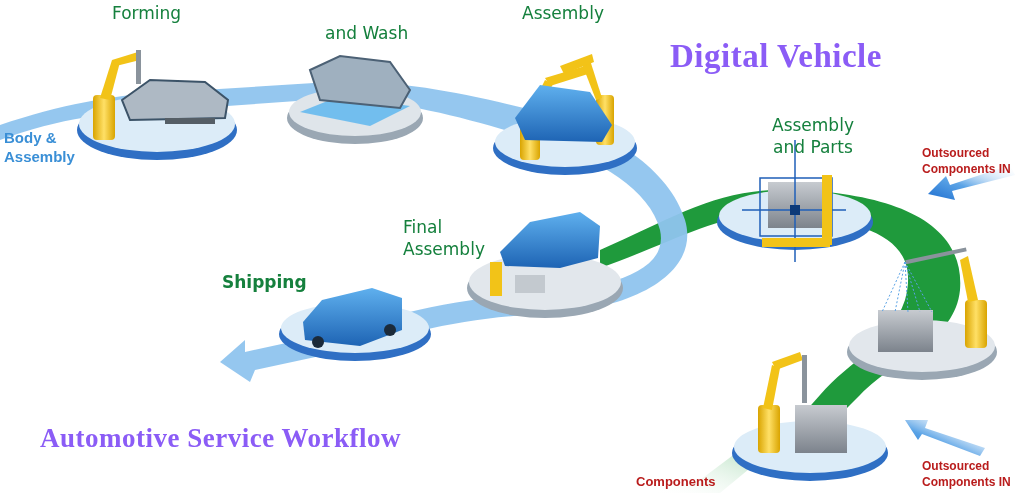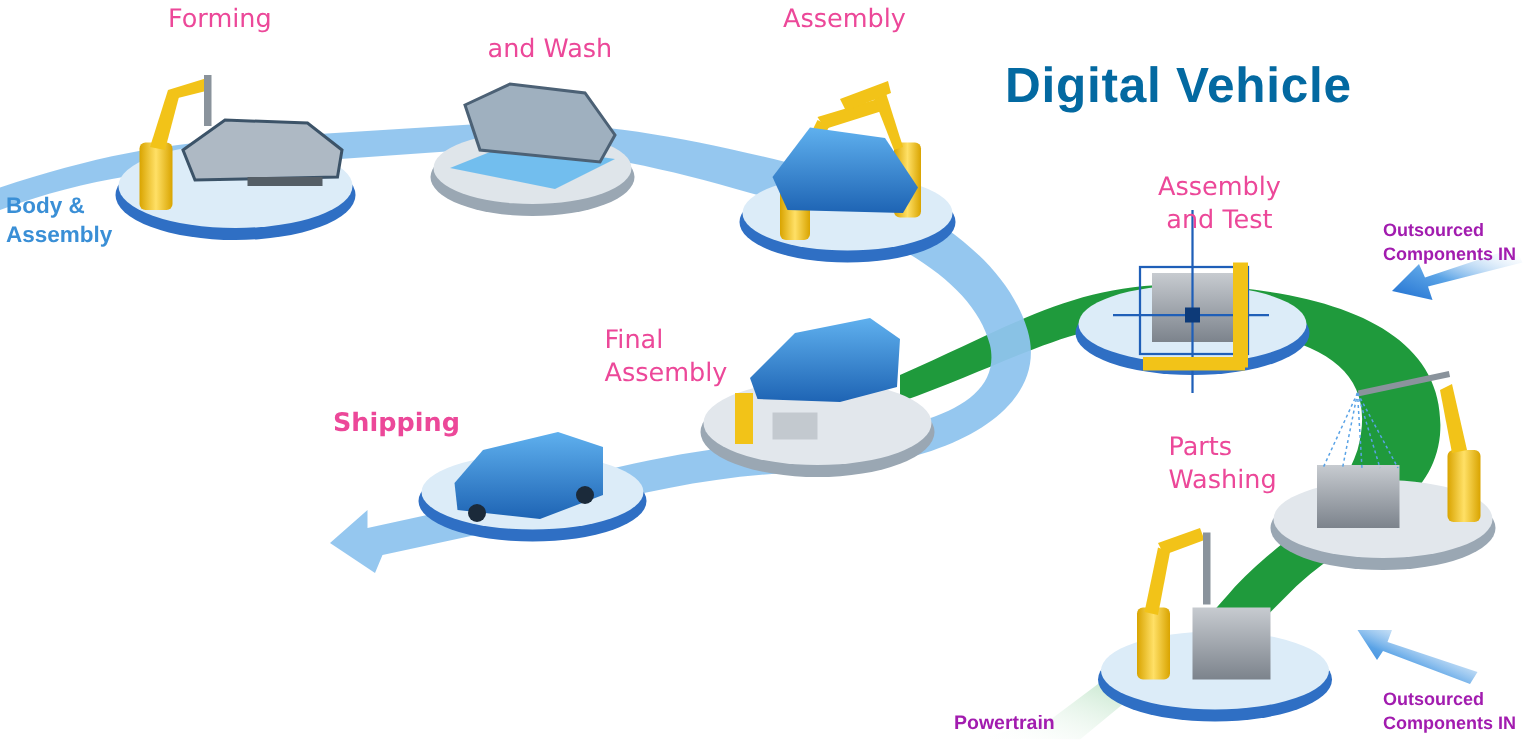--- a/index.html
+++ b/index.html
@@ -1,21 +1,21 @@
 <!DOCTYPE html>
 <html><head>
 <meta charset="utf-8">
 <style>
   html, body { margin: 0; padding: 0; background: #ffffff; }
   body { width: 1024px; height: 493px; position: relative; overflow: hidden; font-family: "Liberation Sans", sans-serif; }
   #stage { position: absolute; left: 0; top: 0; width: 1024px; height: 493px; }
-  .lbl { position: absolute; color: #ec4899; font-family: "DejaVu Sans", sans-serif; font-size: 17px; line-height: 22px; white-space: nowrap; }
+  .lbl { position: absolute; color: #15803d; font-family: "DejaVu Sans", sans-serif; font-size: 17px; line-height: 22px; white-space: nowrap; }
   .lbl-bold { position: absolute; color: #3a8fd6; font-family: "Liberation Sans", sans-serif; font-weight: bold; font-size: 15px; line-height: 19px; white-space: nowrap; }
-  .lbl-small { position: absolute; color: #a21caf; font-family: "Liberation Sans", sans-serif; font-weight: bold; font-size: 12px; line-height: 16px; white-space: nowrap; }
-  .title { position: absolute; color: #0369a1; font-family: Liberation Sans, sans-serif; font-weight: bold; white-space: nowrap; letter-spacing: 0.5px; text-align: right; }
+  .lbl-small { position: absolute; color: #b91c1c; font-family: "Liberation Sans", sans-serif; font-weight: bold; font-size: 12px; line-height: 16px; white-space: nowrap; }
+  .title { position: absolute; color: #8b5cf6; font-family: Liberation Serif, serif; font-weight: bold; white-space: nowrap; letter-spacing: 0.5px; text-align: right; }
   .title-digital { left: 670px; top: 38px; font-size: 33px; }
   .title-workflow { left: 40px; top: 423px; font-size: 27px; }
   .twoline span { display: block; }
 </style>
 </head>
 <body>
 
 <div id="stage">
 
   <svg width="1024" height="493" viewBox="0 0 1024 493" style="position:absolute;left:0;top:0;">
@@ -159,42 +159,39 @@
 
     <g>
       <path d="M1010,165 L950,185 L946,176 L928,194 L955,200 L952,191 L1015,175 Z" fill="url(#inArrowGrad)"></path>
     </g>
     <g>
       <path d="M985,448 L925,428 L928,420 L905,420 L918,440 L922,434 L980,456 Z" fill="url(#inArrowGrad)"></path>
     </g>
   </svg>
 
   <div class="title title-digital">Digital Vehicle</div>
+  <div class="title title-workflow">Automotive Service Workflow</div>
 
   <div class="lbl-bold twoline" style="left:4px;top:128px;">
     <span>Body &amp;</span>
     <span>Assembly</span>
   </div>
   <div class="lbl" style="left:112px;top:2px;">Forming</div>
   <div class="lbl" style="left:325px;top:2px;margin-top:20px;">and Wash</div>
   <div class="lbl" style="left:522px;top:2px;">Assembly</div>
   <div class="lbl twoline" style="left:403px;top:216px;">
     <span>Final</span>
     <span>Assembly</span>
   </div>
   <div class="lbl" style="left:222px;top:271px;font-weight:bold;">Shipping</div>
   <div class="lbl twoline" style="left:772px;top:114px;text-align:center;">
     <span>Assembly</span>
-    <span>and Test</span>
-  </div>
-  <div class="lbl twoline" style="left:779px;top:287px;">
-    <span>Parts</span>
-    <span>Washing</span>
-  </div>
-  <div class="lbl-small" style="left:636px;top:474px;font-size:13px;">Powertrain</div>
+    <span>and Parts</span>
+  </div>
+  <div class="lbl-small" style="left:636px;top:474px;font-size:13px;">Components</div>
 
   <div class="lbl-small twoline" style="left:922px;top:145px;">
     <span>Outsourced</span>
     <span>Components IN</span>
   </div>
   <div class="lbl-small twoline" style="left:922px;top:458px;">
     <span>Outsourced</span>
     <span>Components IN</span>
   </div>
 

